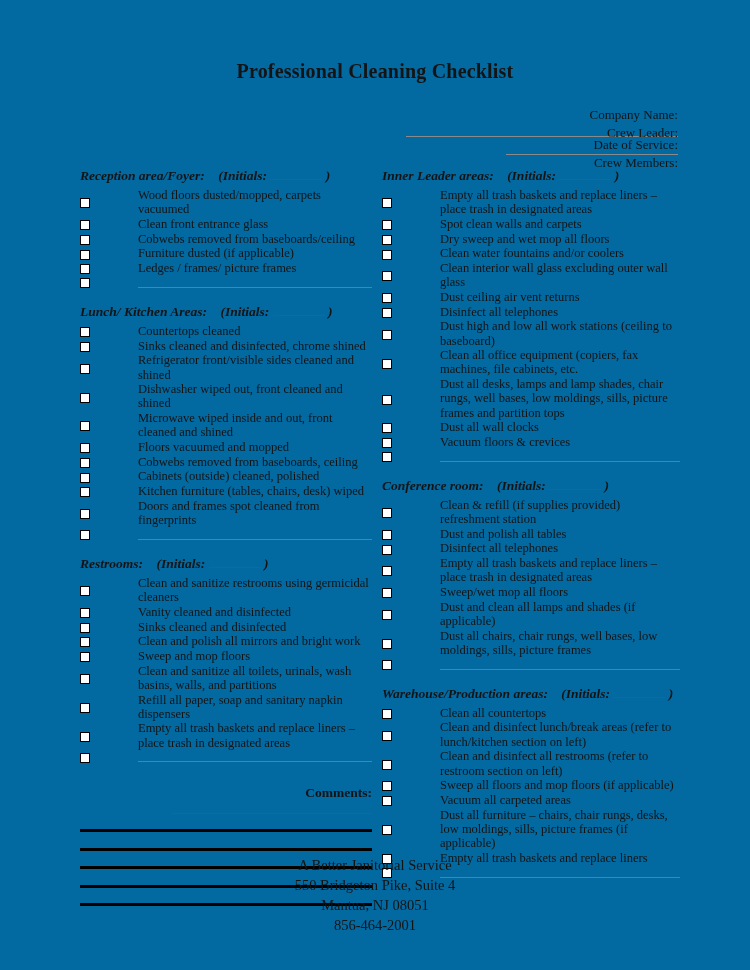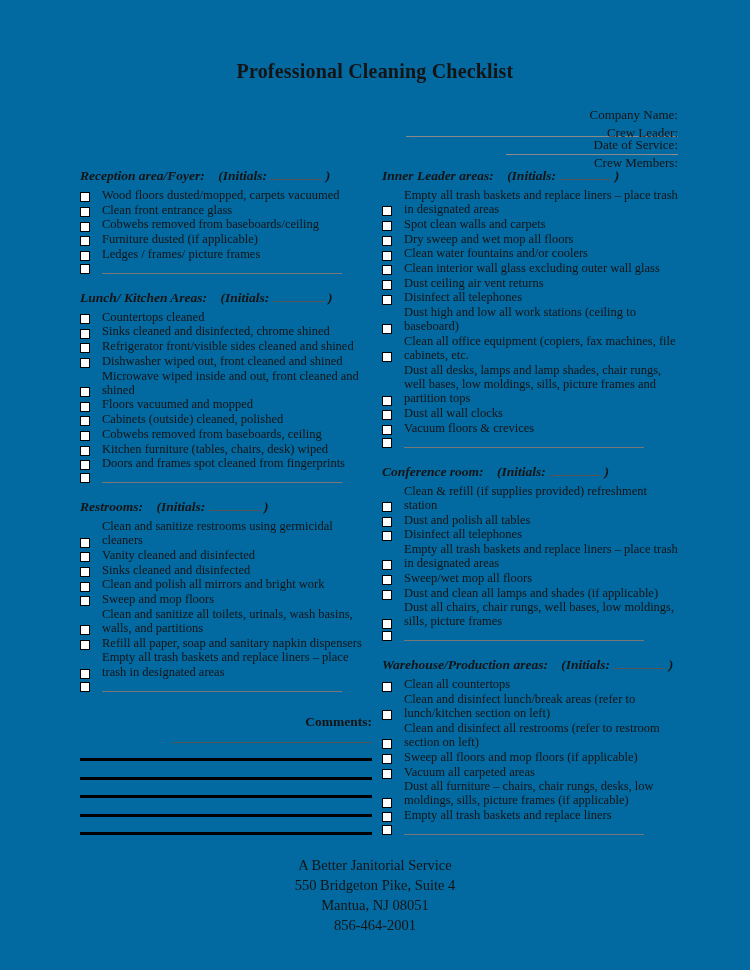--- a/index.html
+++ b/index.html
@@ -44,21 +44,21 @@
     font-weight:bold;
     white-space:nowrap;
     font-style:italic;
   }
   .initials-label{margin-left:10px;}
   .initials-line{
     display:inline-block;width:52px;height:11px;
     border-bottom:1.6px solid #555;
   }
   .items{font-size:12.5px;line-height:14.2px;}
-  .item{display:flex;align-items:flex-end;margin:0 0 0.5px 0;}
+  .item{display:flex;align-items:center;margin:0 0 0.5px 0;gap:36px;}
   .checkbox{
     flex:none;width:8px;height:8px;
     border:1.7px solid #000;
     margin-top:2.2px;
     background:#fff;
   }
   .item-text{margin-left:12px;}
   .blank-line{
     display:block;margin-left:12px;
     width:240px;height:11px;
@@ -175,26 +175,26 @@
     <span class="item-text">Microwave wiped inside and out, front cleaned and shined</span>
   </div>
 
   <div class="item">
     <span class="checkbox"></span>
     <span class="item-text">Floors vacuumed and mopped</span>
   </div>
 
   <div class="item">
     <span class="checkbox"></span>
+    <span class="item-text">Cobwebs removed from baseboards, ceiling</span>
+  </div>
+
+  <div class="item">
+    <span class="checkbox"></span>
     <span class="item-text">Cabinets (outside) cleaned, polished</span>
-  </div>
-
-  <div class="item">
-    <span class="checkbox"></span>
-    <span class="item-text">Cobwebs removed from baseboards, ceiling</span>
   </div>
 
   <div class="item">
     <span class="checkbox"></span>
     <span class="item-text">Kitchen furniture (tables, chairs, desk) wiped</span>
   </div>
 
   <div class="item">
     <span class="checkbox"></span>
     <span class="item-text">Doors and frames spot cleaned from fingerprints</span>

